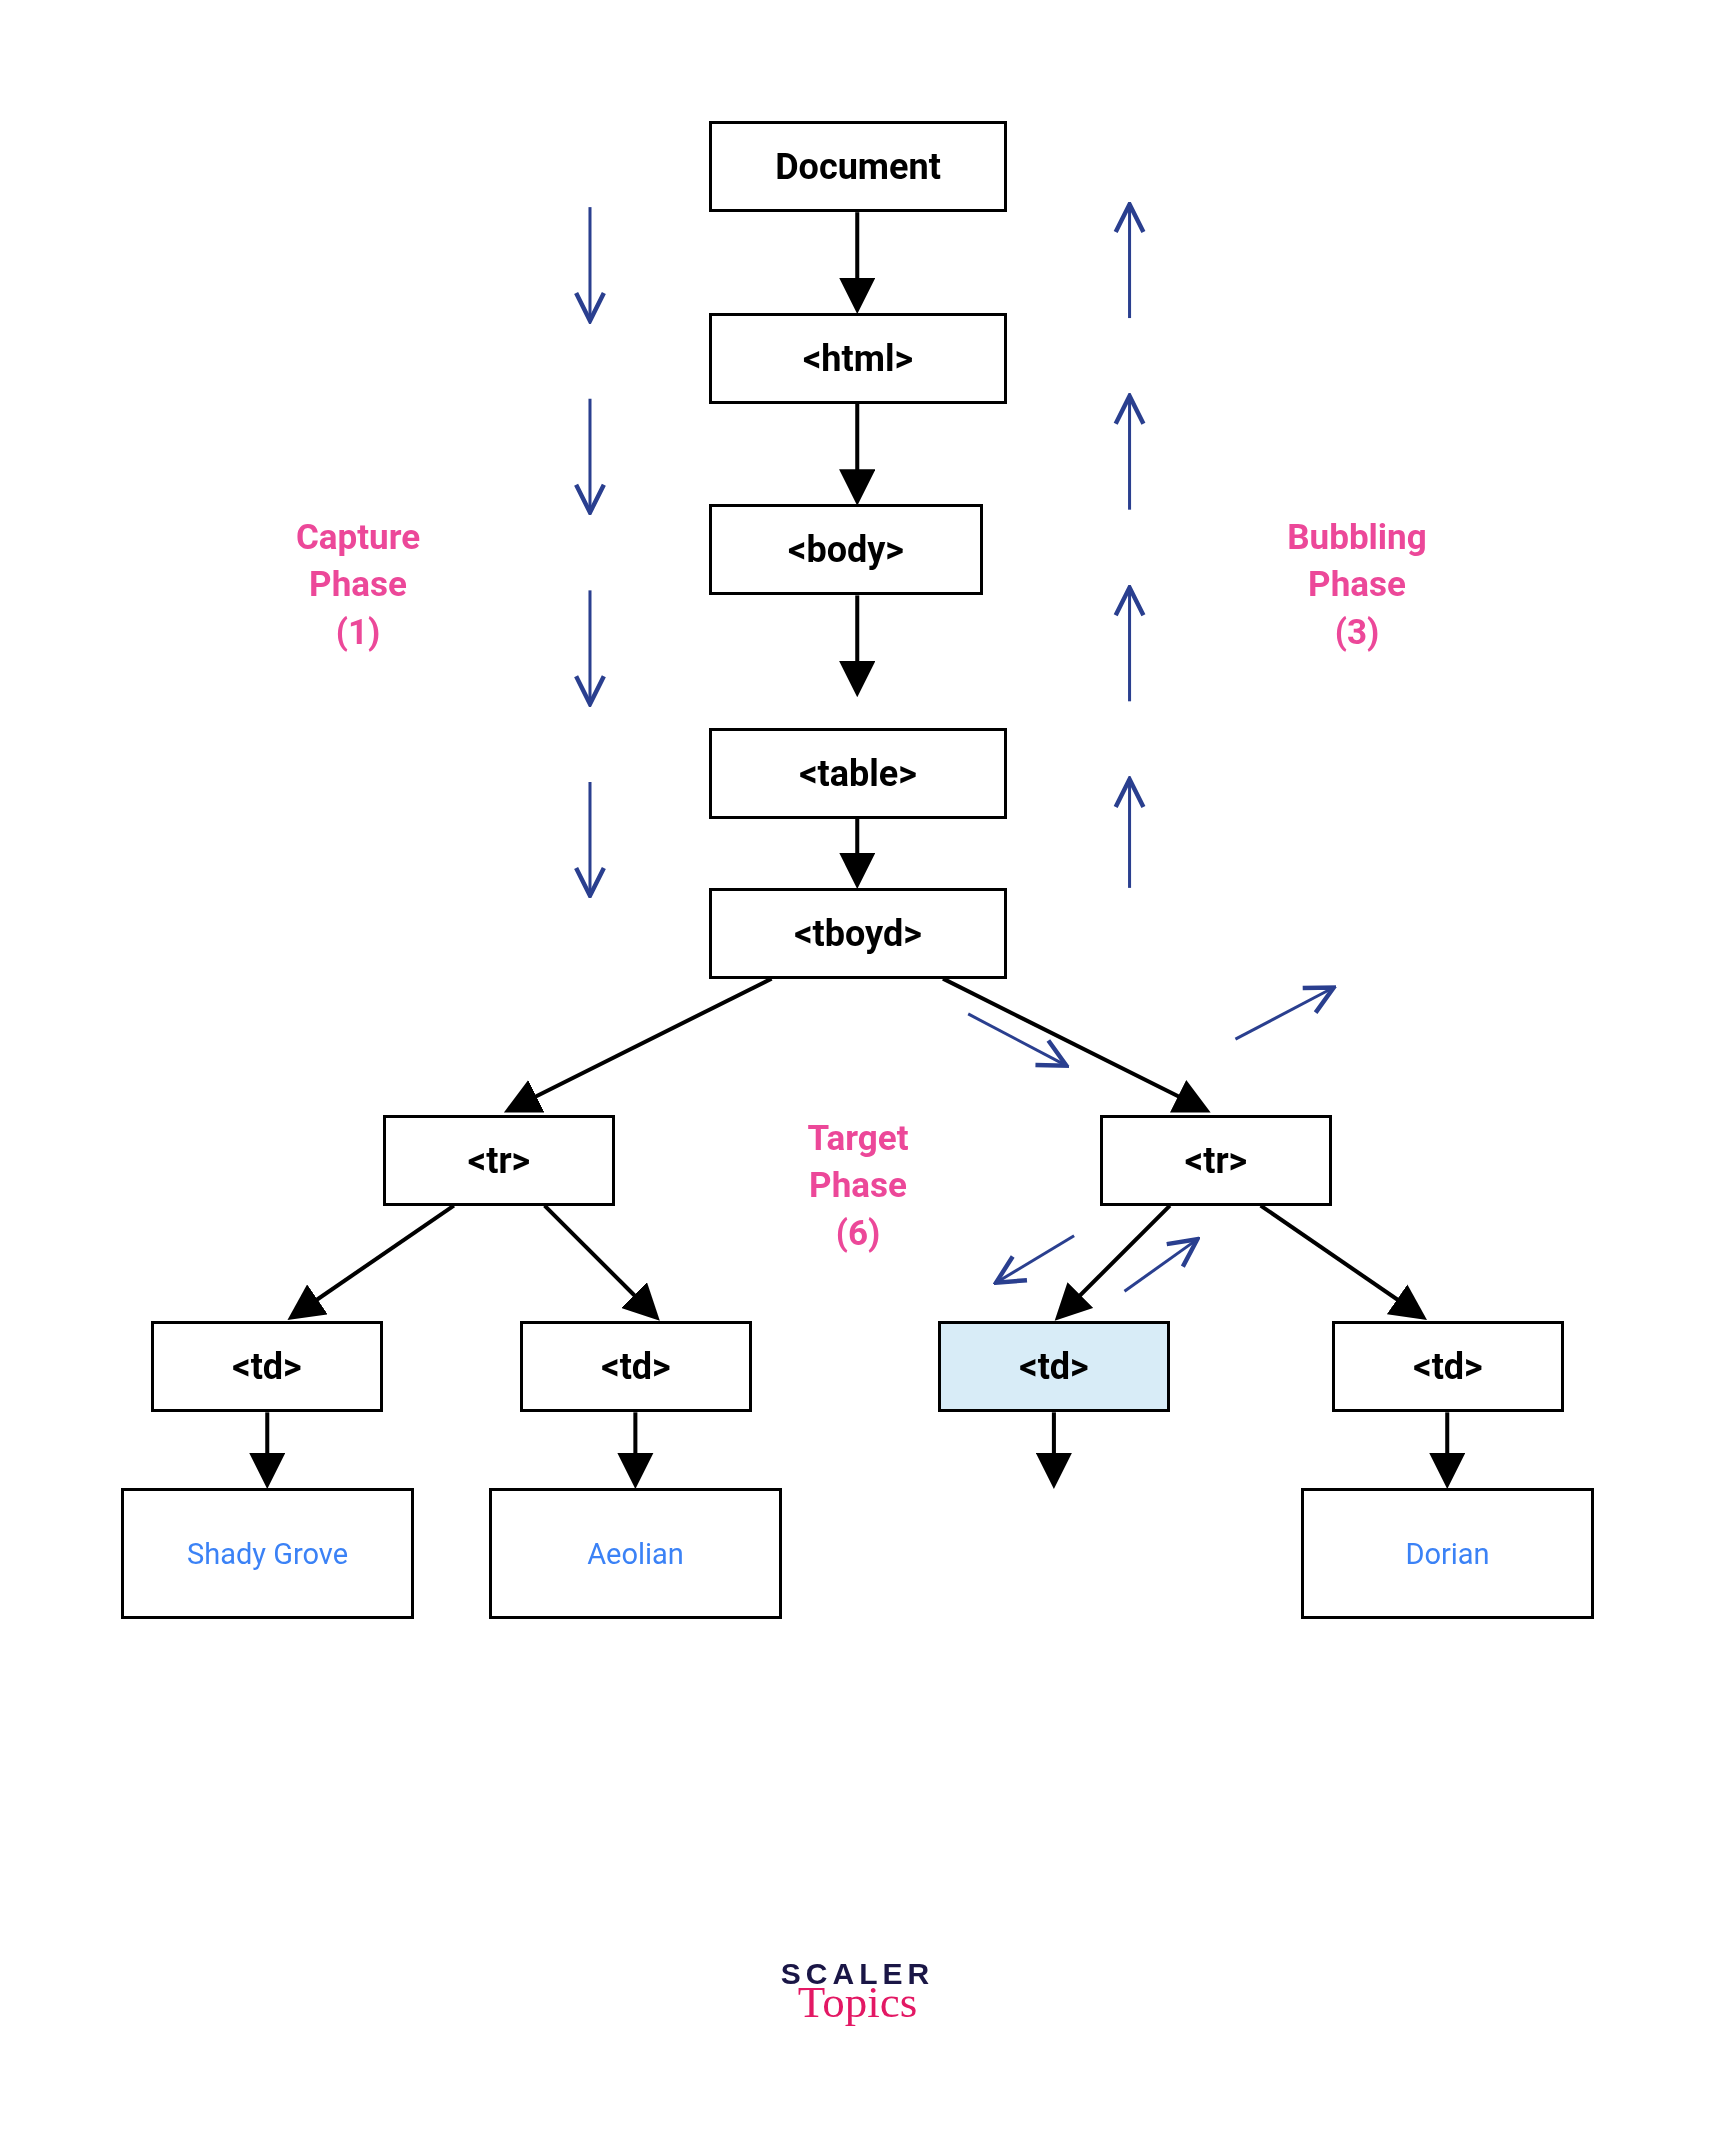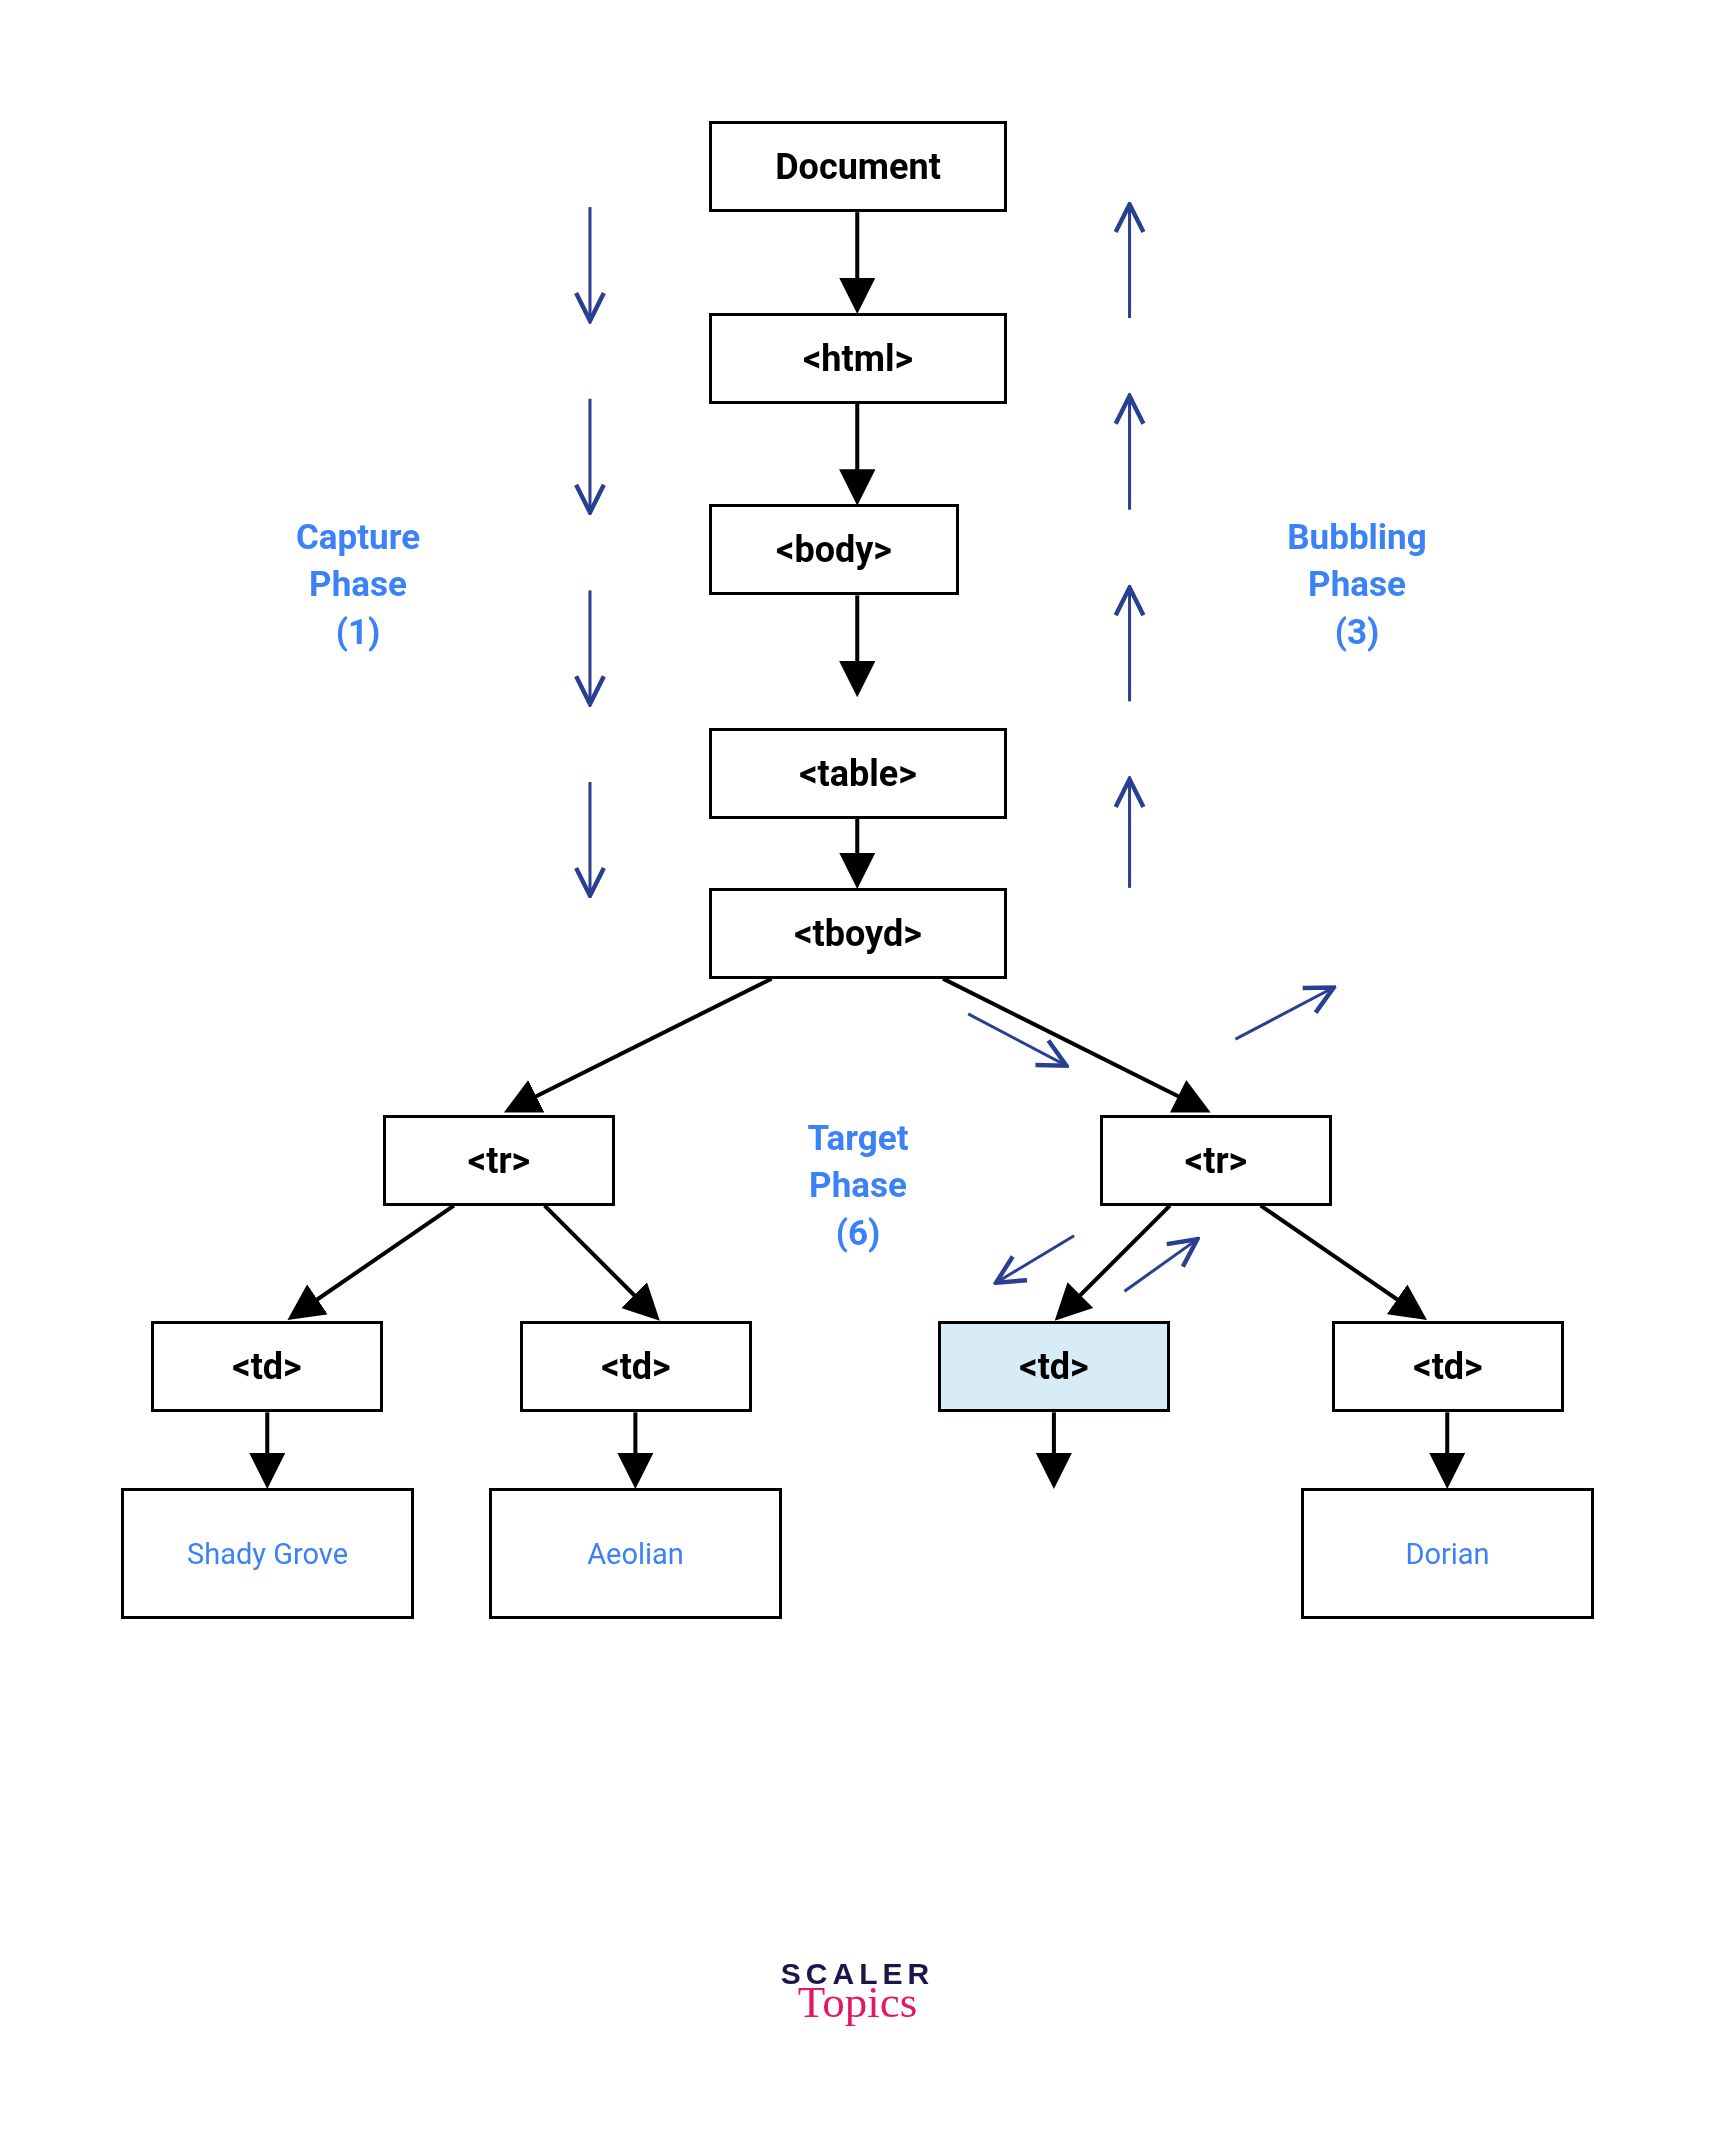--- a/index.html
+++ b/index.html
@@ -41,21 +41,21 @@
     font-weight: 400;
     font-size: 29px;
     color: #3b82f6;
     text-align: center;
     padding: 0 15px;
   }
   .phase-label {
     position: absolute;
     font-weight: 700;
     font-size: 35px;
-    color: #3b82f6;
+    color: #ec4899;
     text-align: center;
     line-height: 1.35;
   }
   svg.connectors {
     position: absolute;
     top: 0; left: 0;
     width: 1715px; height: 1917px;
     pointer-events: none;
   }
   .brand {
@@ -141,21 +141,21 @@
   <div class="phase-label" style="left:1246px; top:393px; width:222px;"><span style="white-space:pre-line;">Bubbling
 Phase
 (3)</span></div>
 
   <div class="node" style="left:709px; top:0px;    width:298px; height:91px;">
       <span>Document</span>
     </div>
   <div class="node" style="left:709px; top:192px;  width:298px; height:91px;">
       <span>&lt;html&gt;</span>
     </div>
-  <div class="node" style="left:709px; top:383px;  width:250px; height:91px;">
+  <div class="node" style="left:709px; top:383px;  width:274px; height:91px;">
       <span>&lt;body&gt;</span>
     </div>
   <div class="node" style="left:709px; top:575px; width:298px; height:91px;margin-top:32px;">
       <span>&lt;table&gt;</span>
     </div>
   <div class="node" style="left:709px; top:767px; width:298px; height:91px;">
       <span>&lt;tboyd&gt;</span>
     </div>
 
   <div class="node" style="left:383px;  top:994px; width:232px; height:91px;">

